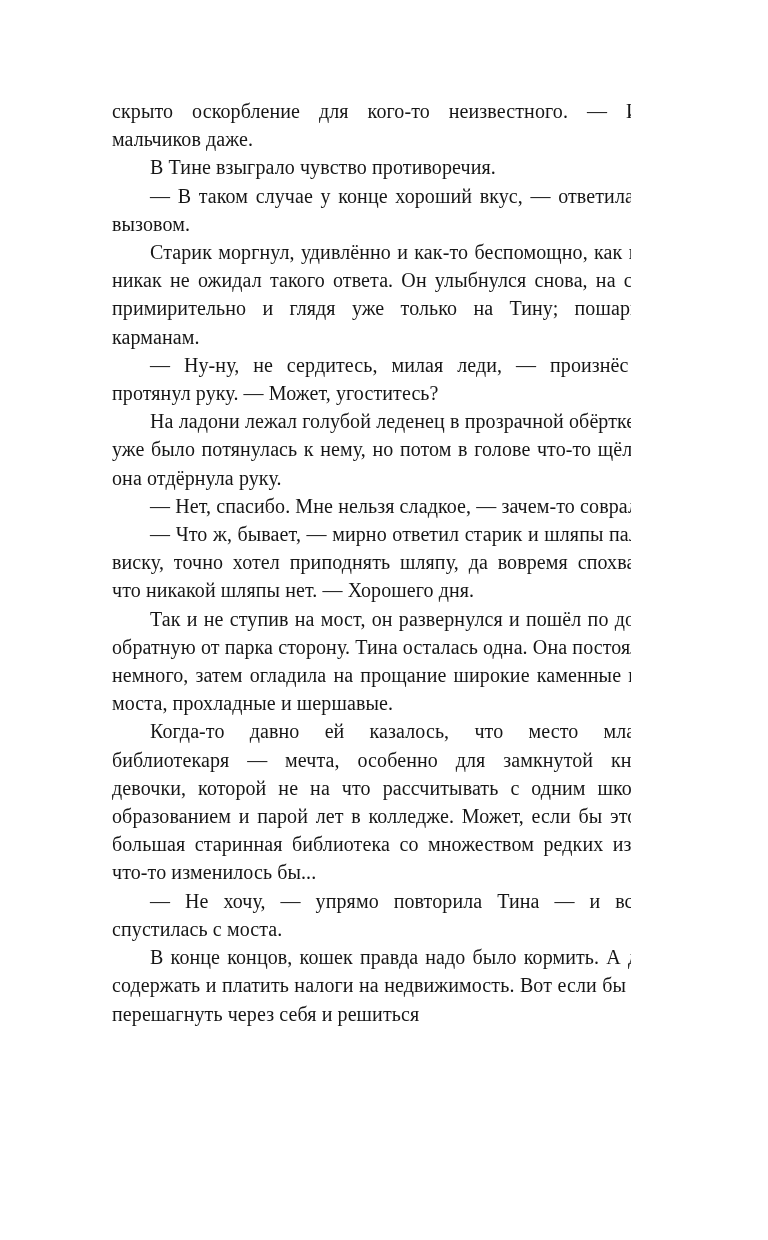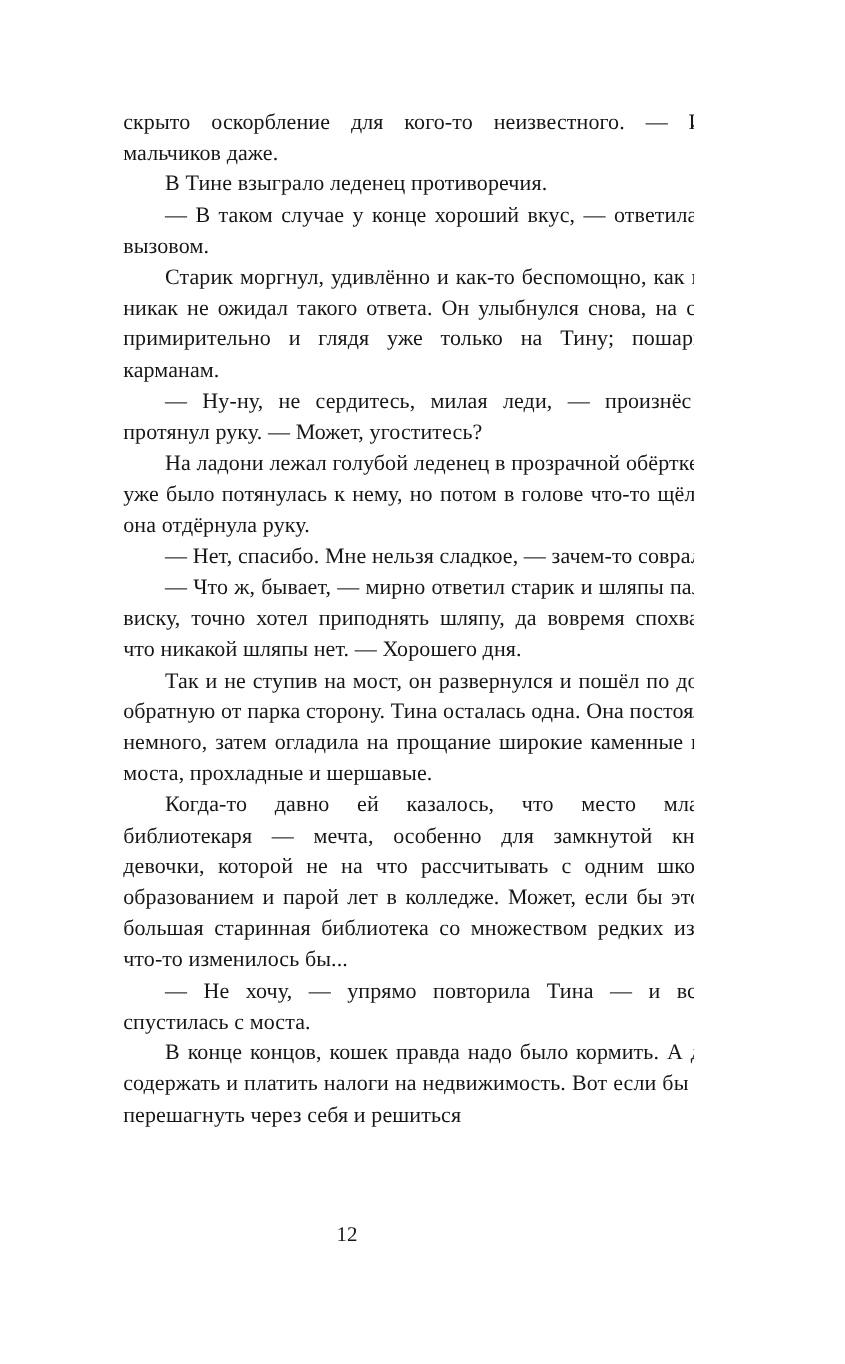--- a/index.html
+++ b/index.html
@@ -44,26 +44,25 @@
     font-size: 19px;
     color: #161616;
   }
 </style>
 </head>
 <body>
 
 <div class="book-page">
   <div class="text-block">
       <p class="para">скрыто оскорбление для кого-то неизвестного. — Иногда мальчиков даже.</p>
-      <p class="para">В Тине взыграло леденец противоречия.</p>
+      <p class="para">В Тине взыграло чувство противоречия.</p>
       <p class="para">— В таком случае у конце хороший вкус, — ответила она с вызовом.</p>
       <p class="para">Старик моргнул, удивлённо и как-то беспомощно, как поднёс никак не ожидал такого ответа. Он улыбнулся снова, на сей раз примирительно и глядя уже только на Тину; пошарил по карманам.</p>
       <p class="para">— Ну-ну, не сердитесь, милая леди, — произнёс он и протянул руку. — Может, угоститесь?</p>
       <p class="para">На ладони лежал голубой леденец в прозрачной обёртке. Тина уже было потянулась к нему, но потом в голове что-то щёлкнуло; она отдёрнула руку.</p>
       <p class="para">— Нет, спасибо. Мне нельзя сладкое, — зачем-то соврала она.</p>
       <p class="para">— Что ж, бывает, — мирно ответил старик и шляпы пальцы к виску, точно хотел приподнять шляпу, да вовремя спохватился, что никакой шляпы нет. — Хорошего дня.</p>
       <p class="para">Так и не ступив на мост, он развернулся и пошёл по дороге в обратную от парка сторону. Тина осталась одна. Она постояла ещё немного, затем огладила на прощание широкие каменные перила моста, прохладные и шершавые.</p>
       <p class="para">Когда-то давно ей казалось, что место младшего библиотекаря — мечта, особенно для замкнутой книжной девочки, которой не на что рассчитывать с одним школьным образованием и парой лет в колледже. Может, если бы это была большая старинная библиотека со множеством редких изданий, что-то изменилось бы...</p>
       <p class="para">— Не хочу, — упрямо повторила Тина — и всё-таки спустилась с моста.</p>
       <p class="para">В конце концов, кошек правда надо было кормить. А дом — содержать и платить налоги на недвижимость. Вот если бы только перешагнуть через себя и решиться</p>
     </div>
-  <div class="page-number">12</div>
 </div>
 
 </body></html>

